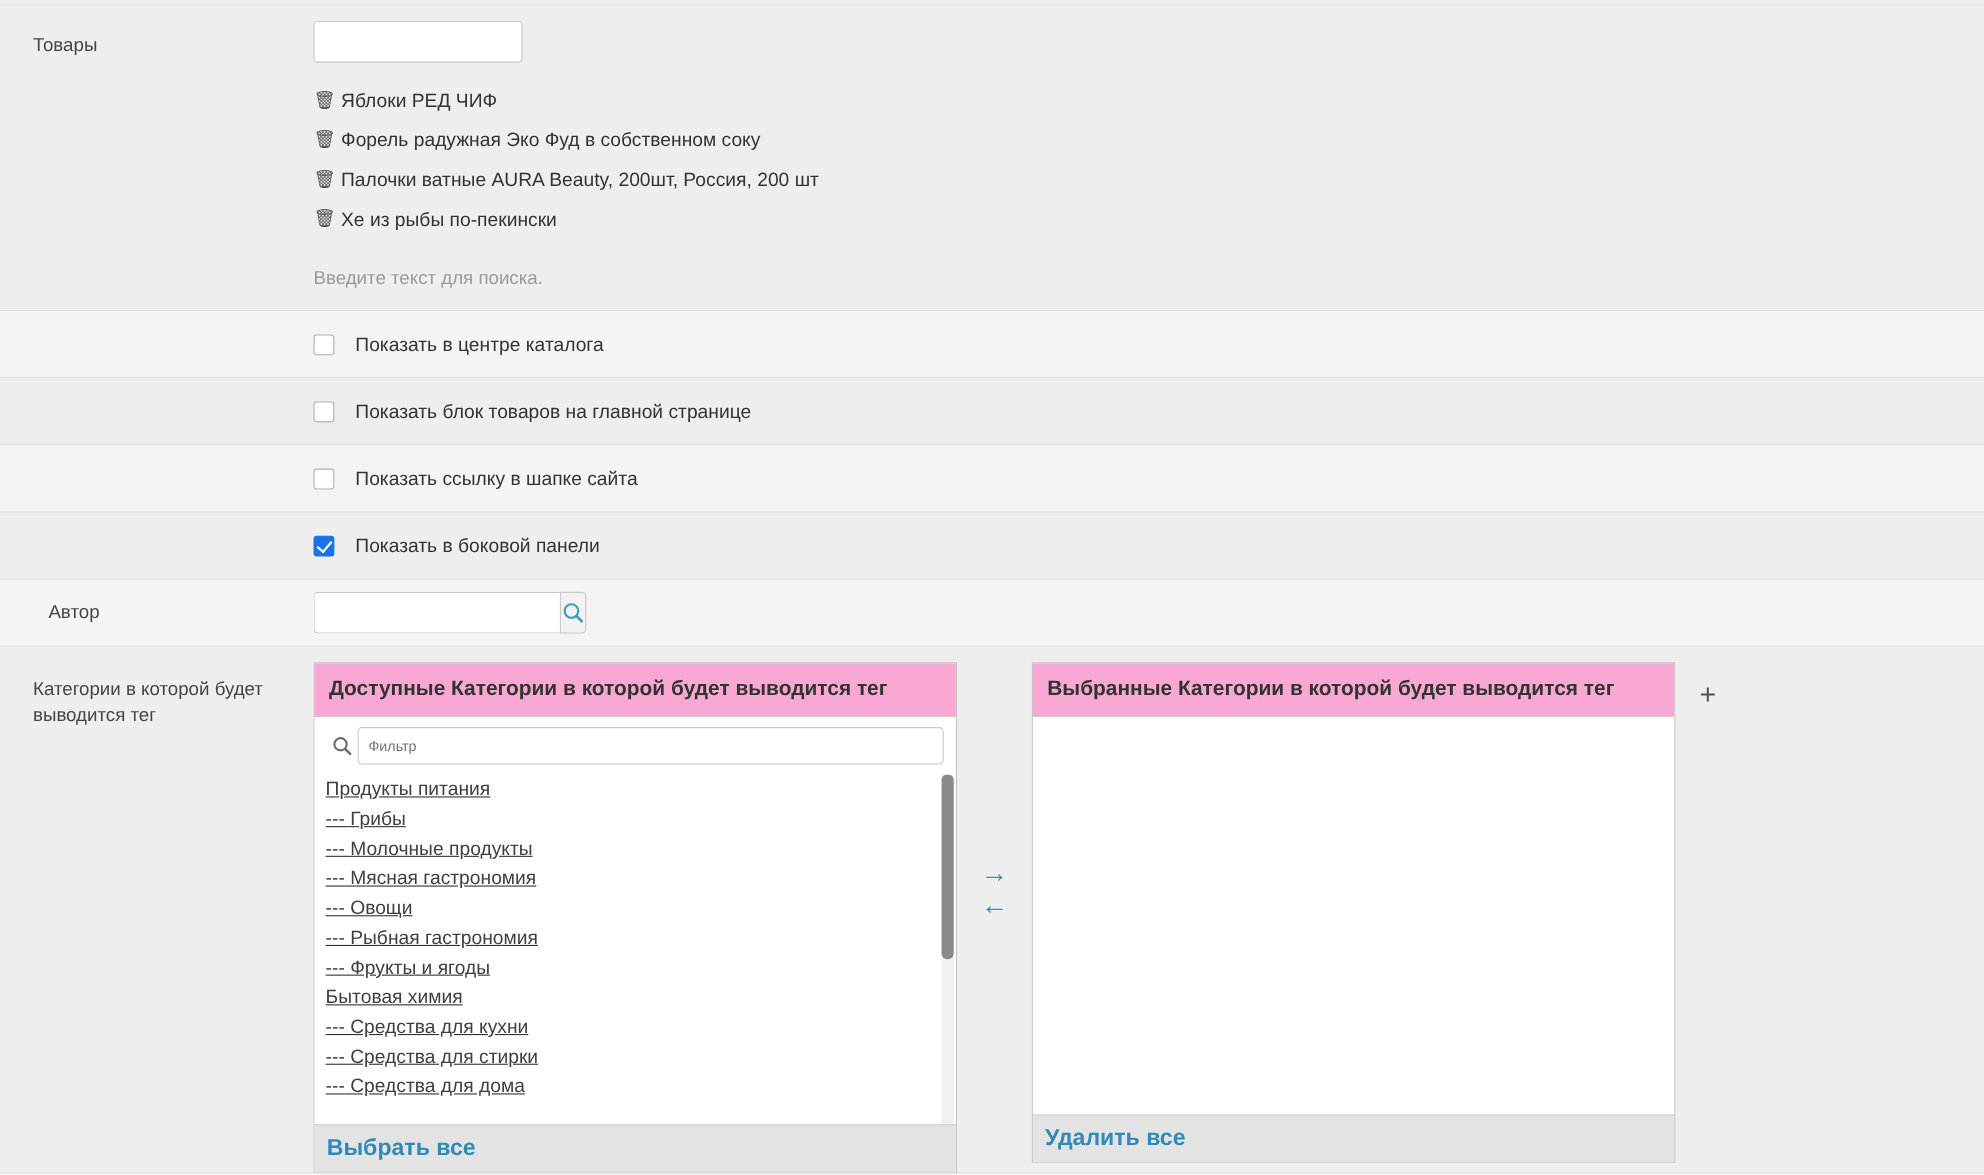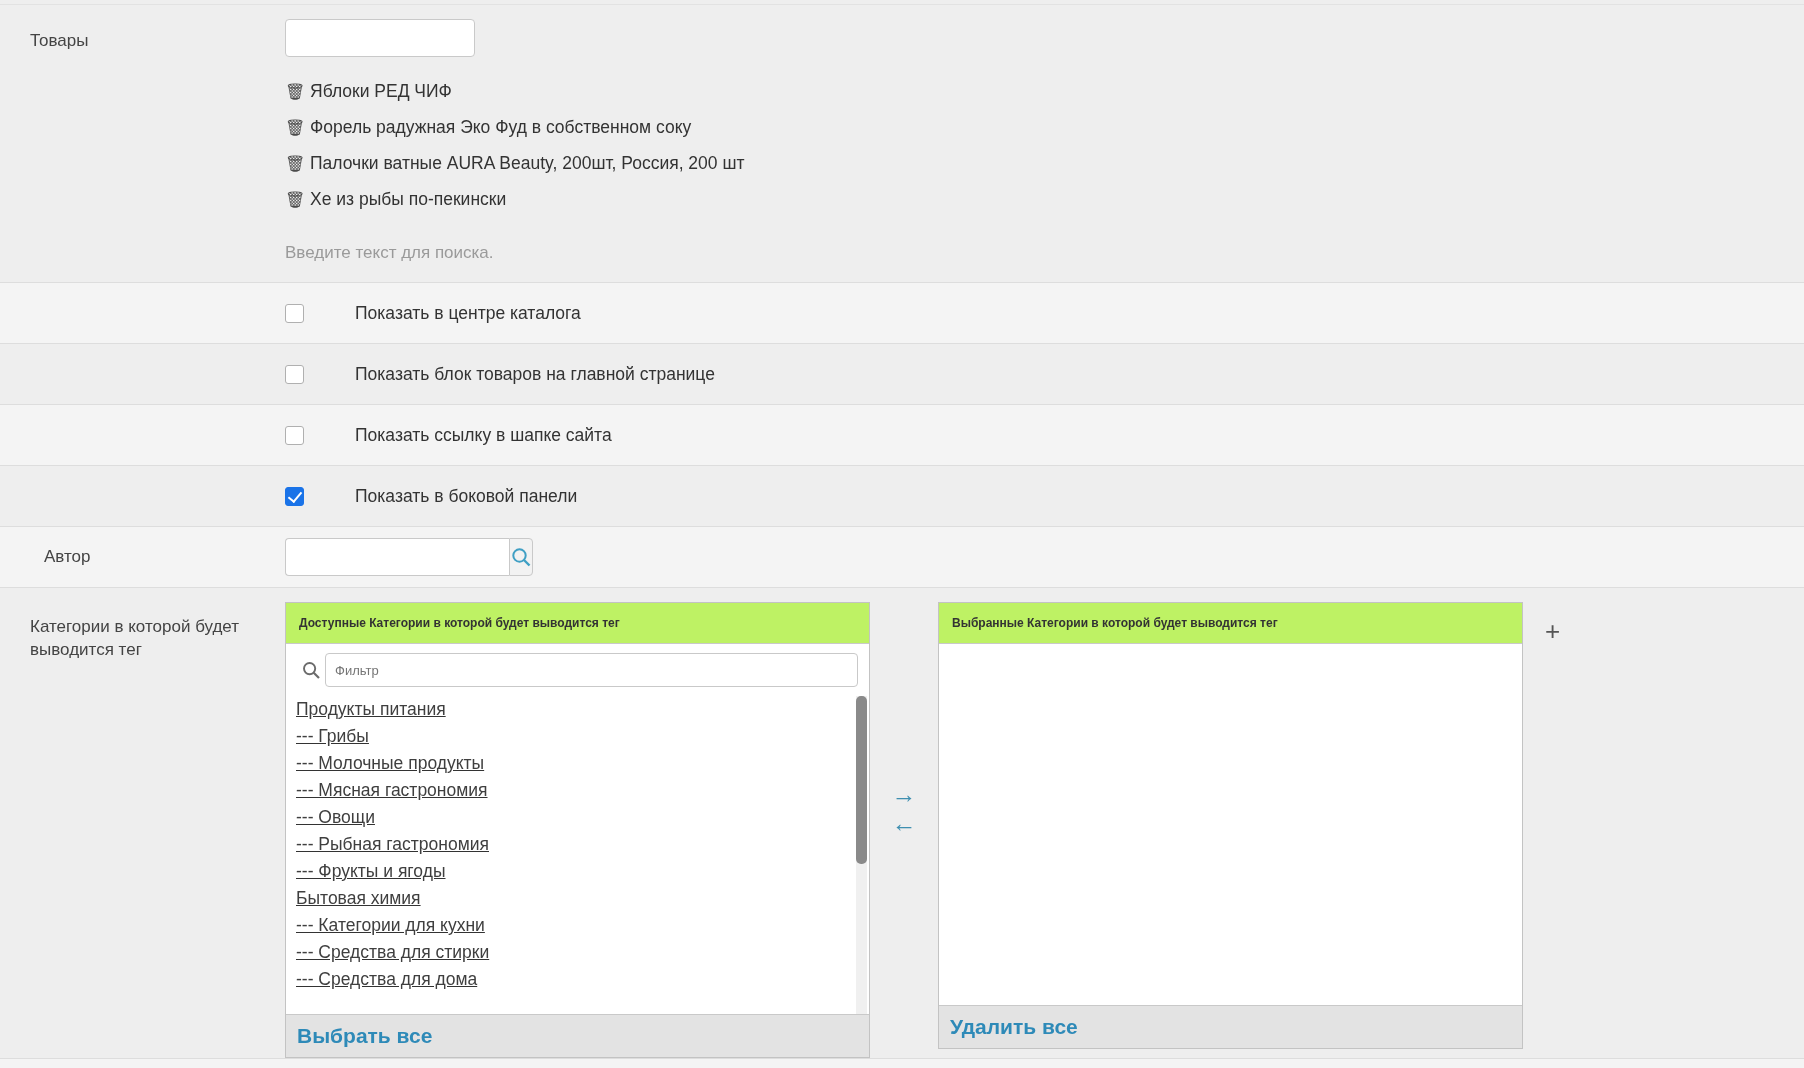--- a/index.html
+++ b/index.html
@@ -106,21 +106,21 @@
     content: "";
     position: absolute;
     left: 5px;
     top: 1px;
     width: 6px;
     height: 11px;
     border: solid #ffffff;
     border-width: 0 2.4px 2.4px 0;
     transform: rotate(40deg);
   }
-  .check-label { font-size: 17.5px; color: #333333; margin-left: 32px; }
+  .check-label { font-size: 17.5px; color: #333333; }
 
   
   .author-row { height: 61px; align-items: center; }
   .author-row .row-label { padding-top: 0; padding-left: 44px; }
   .author-row .row-field { padding: 0; }
   .search-group {
     display: flex;
     align-items: stretch;
     width: 192px;
     height: 38px;
@@ -156,25 +156,25 @@
     display: flex;
     align-items: flex-start;
   }
   .panel {
     width: 585px;
     border: 1px solid #c3c3c3;
     background: #ffffff;
     box-sizing: border-box;
   }
   .panel-head {
-    background: #bef264;
+    background: #f9a8d4;
     border-bottom: 1px solid #c9c9c9;
     padding: 13px 13px;
     font-weight: bold;
-    font-size: 12px;
+    font-size: 19px;
     color: #333333;
   }
   .panel-filter {
     padding: 9px 11px 9px 11px;
     background: #ffffff;
     display: flex;
     align-items: center;
   }
   .filter-icon {
     width: 28px;
@@ -379,21 +379,21 @@
           <div class="panel-list">
             <ul>
               <li class="opt">Продукты питания</li>
               <li class="opt">--- Грибы</li>
               <li class="opt">--- Молочные продукты</li>
               <li class="opt">--- Мясная гастрономия</li>
               <li class="opt">--- Овощи</li>
               <li class="opt">--- Рыбная гастрономия</li>
               <li class="opt">--- Фрукты и ягоды</li>
               <li class="opt">Бытовая химия</li>
-              <li class="opt">--- Категории для кухни</li>
+              <li class="opt">--- Средства для кухни</li>
               <li class="opt">--- Средства для стирки</li>
               <li class="opt">--- Средства для дома</li>
 
             </ul>
             <div class="scrollbar">
               <div class="thumb"></div>
             </div>
           </div>
           <div class="panel-foot">
             <span class="foot-link">Выбрать все</span>

